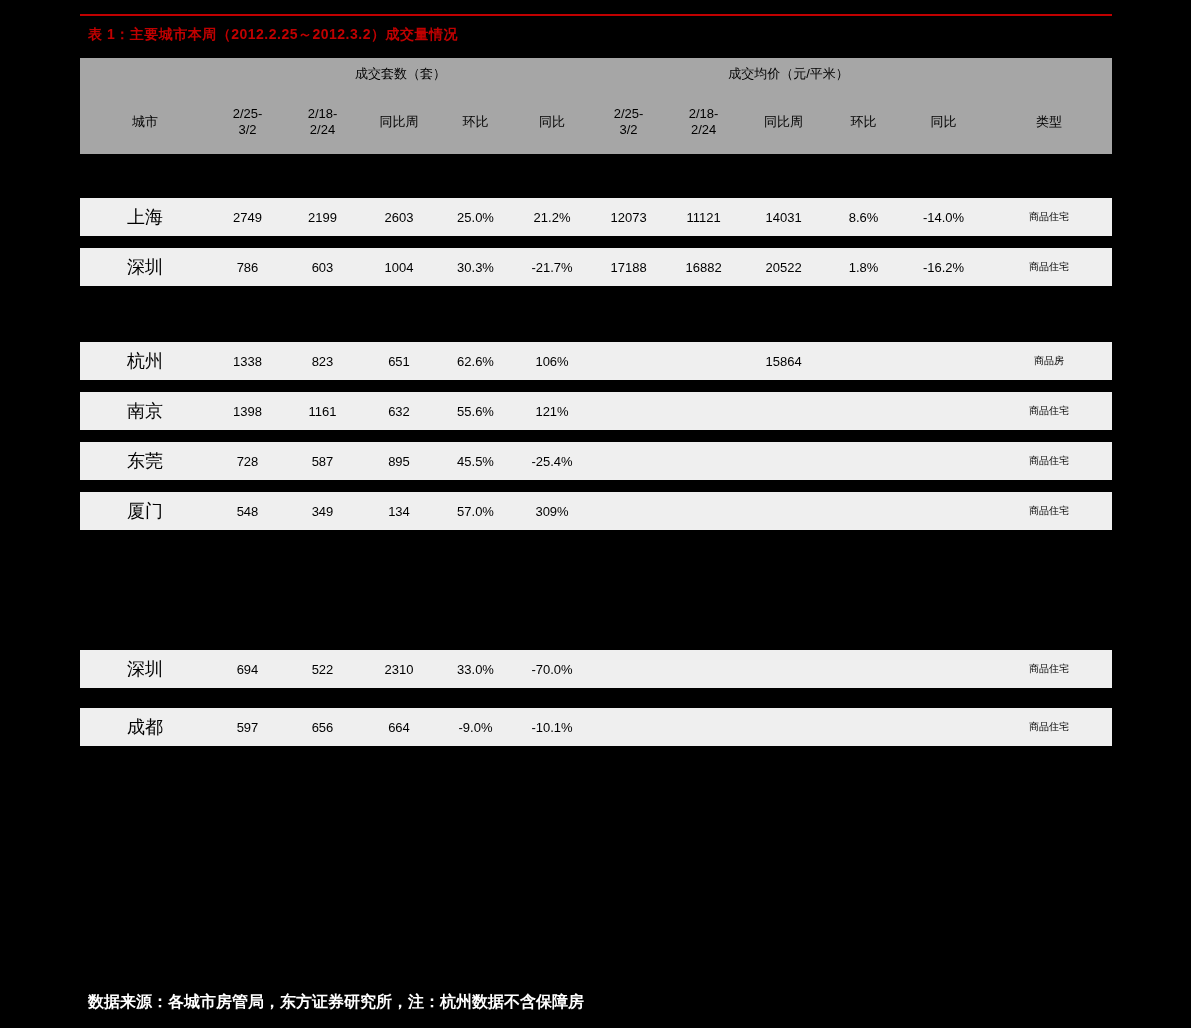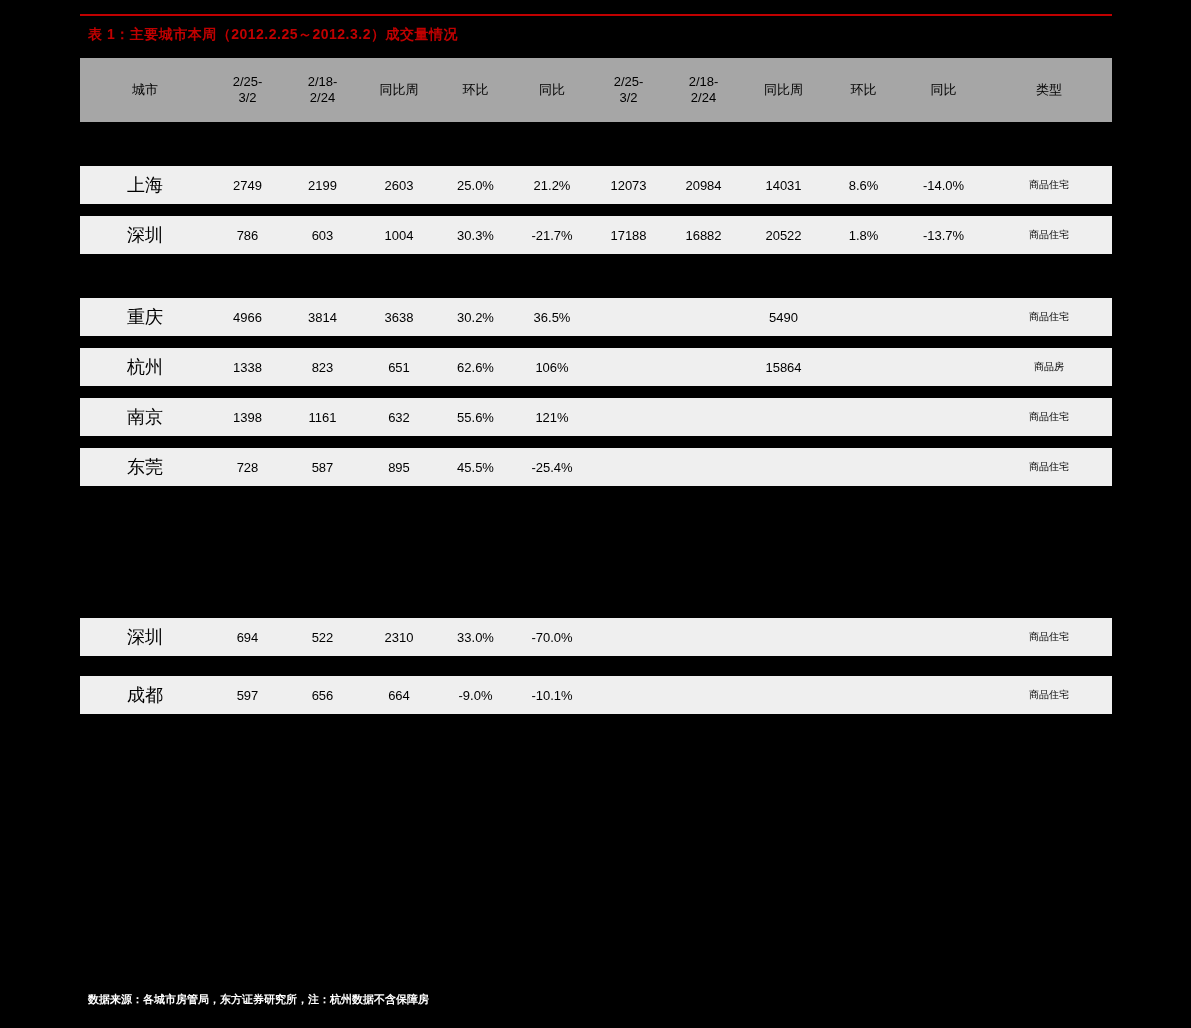--- a/index.html
+++ b/index.html
@@ -91,21 +91,21 @@
     font-size: 18px;
   }
   .data-row td.type {
     font-size: 10px;
   }
   .footnote {
     position: absolute;
     left: 88px;
     top: 992px;
     color: #ffffff;
-    font-size: 11px;
+    font-size: 16px;
     font-weight: bold;
     white-space: nowrap;
   }
   .sub {
     display: block;
     text-align: center;
   }
 </style>
 </head>
 <body>
@@ -124,20 +124,26 @@
       <col style="width:75px">
       <col style="width:78px">
       <col style="width:75px">
       <col style="width:75px">
       <col style="width:85px">
       <col style="width:75px">
       <col style="width:85px">
       <col style="width:126px">
     </colgroup>
     <tbody>
+      <tr class="hdr-row1">
+        <td></td>
+        <td colspan="5">成交套数（套）</td>
+        <td colspan="5">成交均价（元/平米）</td>
+        <td></td>
+      </tr>
       <tr class="hdr-row2">
         <td>城市</td>
         <td>
           <span class="sub">2/25-</span>
           <span class="sub">3/2</span>
         </td>
         <td>
           <span class="sub">2/18-</span>
           <span class="sub">2/24</span>
         </td>
@@ -163,21 +169,21 @@
       </tr>
 
       <tr class="data-row">
         <td class="city">上海</td>
         <td>2749</td>
         <td>2199</td>
         <td>2603</td>
         <td>25.0%</td>
         <td>21.2%</td>
         <td>12073</td>
-        <td>20984</td>
+        <td>11121</td>
         <td>14031</td>
         <td>8.6%</td>
         <td>-14.0%</td>
         <td class="type">商品住宅</td>
       </tr>
 
       <tr class="gap-row-sm">
           <td colspan="12"></td>
         </tr>
 
@@ -185,42 +191,28 @@
         <td class="city">深圳</td>
         <td>786</td>
         <td>603</td>
         <td>1004</td>
         <td>30.3%</td>
         <td>-21.7%</td>
         <td>17188</td>
         <td>16882</td>
         <td>20522</td>
         <td>1.8%</td>
-        <td>-13.7%</td>
+        <td>-16.2%</td>
         <td class="type">商品住宅</td>
       </tr>
 
       <tr class="spacer-row">
         <td colspan="12"></td>
       </tr>
 
-      <tr class="data-row">
-        <td class="city">重庆</td>
-        <td>4966</td>
-        <td>3814</td>
-        <td>3638</td>
-        <td>30.2%</td>
-        <td>36.5%</td>
-        <td></td>
-        <td></td>
-        <td>5490</td>
-        <td></td>
-        <td></td>
-        <td class="type">商品住宅</td>
-      </tr>
 
       <tr class="gap-row-sm">
           <td colspan="12"></td>
         </tr>
 
       <tr class="data-row">
         <td class="city">杭州</td>
         <td>1338</td>
         <td>823</td>
         <td>651</td>
@@ -269,20 +261,34 @@
         <td></td>
         <td></td>
         <td></td>
         <td class="type">商品住宅</td>
       </tr>
 
       <tr class="gap-row-sm">
           <td colspan="12"></td>
         </tr>
 
+      <tr class="data-row">
+        <td class="city">厦门</td>
+        <td>548</td>
+        <td>349</td>
+        <td>134</td>
+        <td>57.0%</td>
+        <td>309%</td>
+        <td></td>
+        <td></td>
+        <td></td>
+        <td></td>
+        <td></td>
+        <td class="type">商品住宅</td>
+      </tr>
 
       <tr class="big-gap">
           <td colspan="12"></td>
         </tr>
 
       <tr class="data-row">
         <td class="city">深圳</td>
         <td>694</td>
         <td>522</td>
         <td>2310</td>

